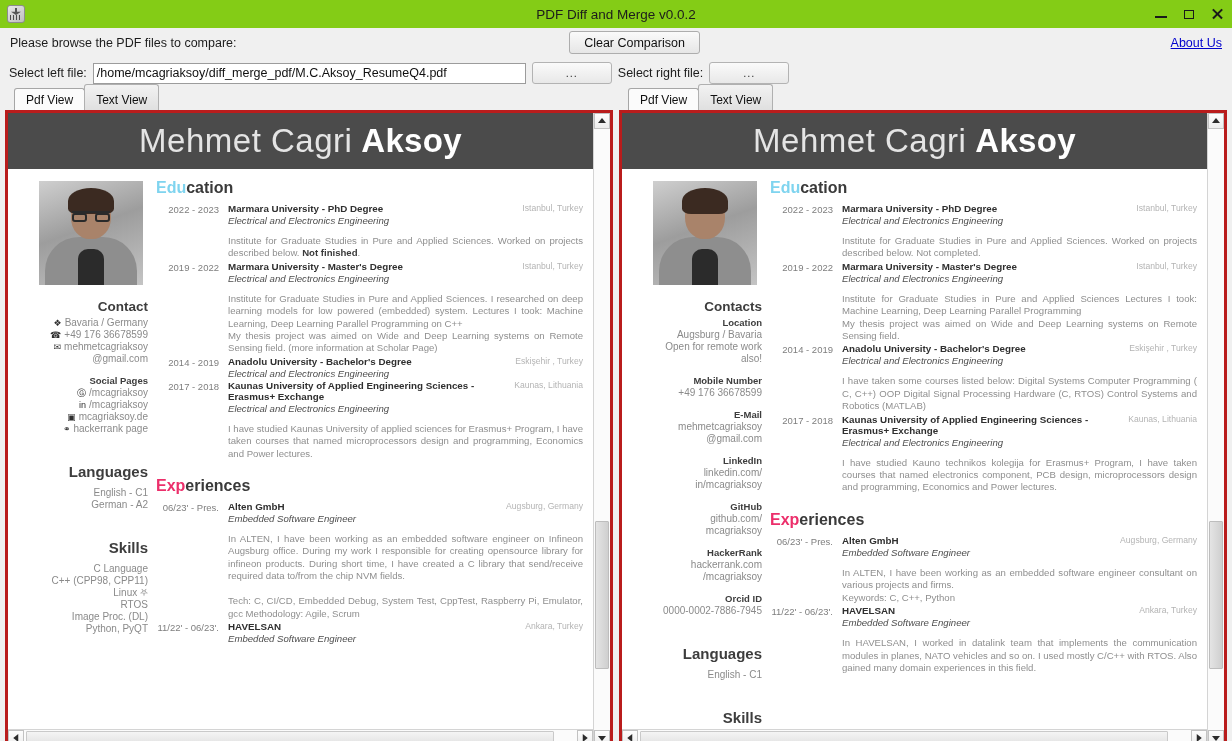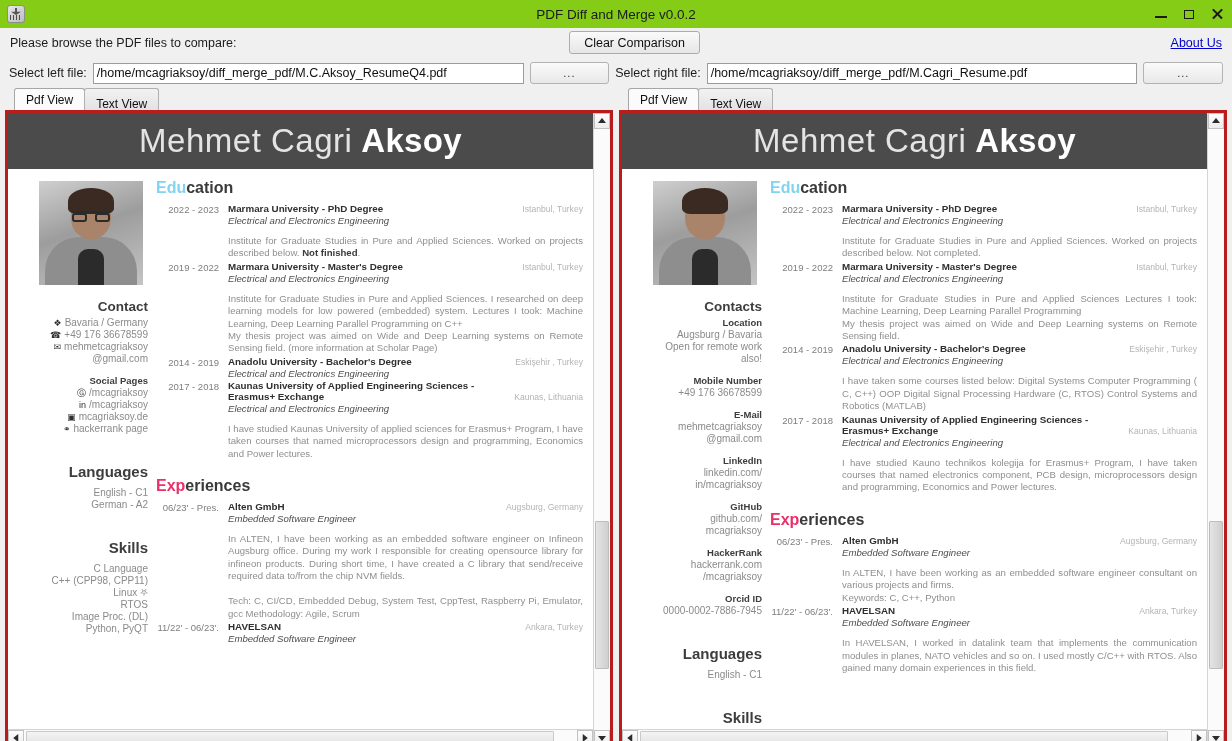--- a/index.html
+++ b/index.html
@@ -116,21 +116,21 @@
   
   .panes {
     flex: 1 1 auto;
     display: flex;
     padding: 0 5px 8px 5px;
     gap: 6px;
     box-sizing: border-box;
   }
   .pane { width: 611px; display: flex; flex-direction: column; }
 
-  .tabstrip { height: 22px; display: flex; align-items: flex-start; padding-left: 9px; box-sizing: border-box; }
+  .tabstrip { height: 22px; display: flex; align-items: center; padding-left: 9px; box-sizing: border-box; }
   .tab {
     height: 31px; padding: 0 11px;
     display: flex; align-items: center;
     font-size: 12px; color: #101010;
     border: 1px solid #b0b0b0;
     border-bottom: none;
     border-radius: 3px 3px 0 0;
     background: linear-gradient(to bottom,#f2f2f2,#dcdcdc);
     margin-right: -1px;
     box-sizing: border-box;
@@ -261,21 +261,21 @@
   .sec-title .hl-pink { color: #ec2f6b; }
   .sec-title .rest { color: #3a3a3a; }
 
   .entry { display: flex; margin-bottom: 1px; }
   .entry-date {
     width: 72px; flex: 0 0 72px; text-align: right; padding-right: 9px;
     font-size: 9.5px; color: #7e7e7e; box-sizing: border-box; padding-top: 1px;
     white-space: nowrap;
   }
   .entry-body { flex: 1 1 auto; min-width: 0; }
-  .entry-top { display: flex; align-items: flex-end; gap: 20px; }
+  .entry-top { display: flex; align-items: flex-start; gap: 20px; }
   .entry-title { font-size: 9.8px; font-weight: 700; color: #2f2f2f; flex: 1 1 auto; }
   .entry-place { font-size: 8.6px; color: #b4b4b4; white-space: nowrap; }
   .entry-sub { font-size: 9.6px; font-style: italic; color: #4d4d4d; margin-top: 1px; }
   .entry-desc {
     font-size: 9.6px; color: #8f8f8f; line-height: 12.4px;
     text-align: justify; margin-top: 9px;
   }
   .entry-desc b { color: #3a3a3a; font-weight: 700; }
   .spacer-sm { height: 6px; }
 </style>
@@ -298,21 +298,20 @@
     <div class="browse-label">Please browse the PDF files to compare:</div>
     <div class="clear-btn">Clear Comparison</div>
     <div class="about-link">About Us</div>
   </div>
 
   <div class="row2">
     <div class="fl-label">Select left file:</div>
     <div class="path-input path-left" placeholder="Select a PDF file">/home/mcagriaksoy/diff_merge_pdf/M.C.Aksoy_ResumeQ4.pdf</div>
     <div class="dots-btn">...</div>
     <div class="fl-label">Select right file:</div>
-    <div class="path-input path-right" placeholder="Select a PDF file">/home/mcagriaksoy/diff_merge_pdf/M.Cagri_Resume.pdf</div>
     <div class="dots-btn">...</div>
   </div>
 
   <div class="panes">
 
     <div class="pane">
       <div class="tabstrip">
         <div class="tab active">Pdf View</div>
         <div class="tab">Text View</div>
       </div>

